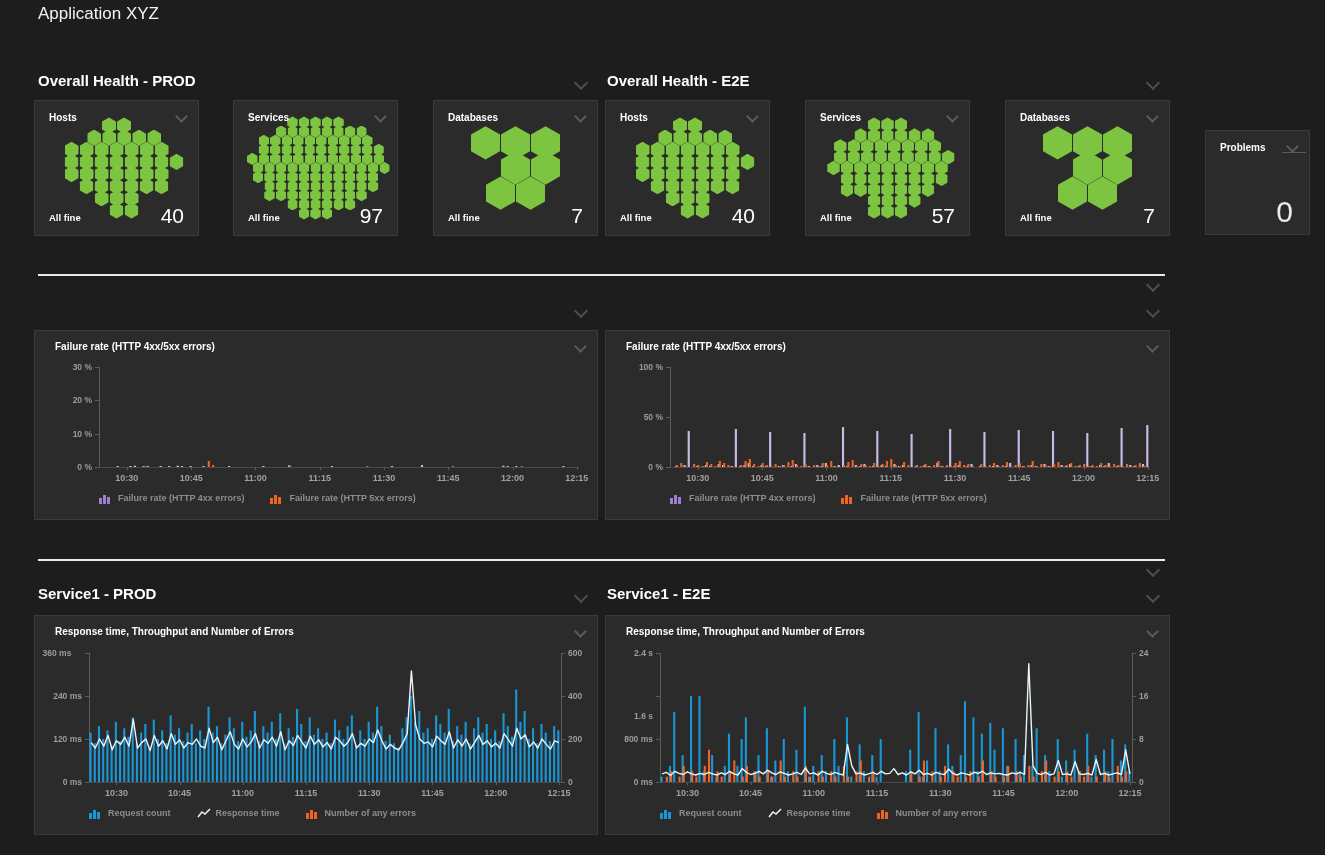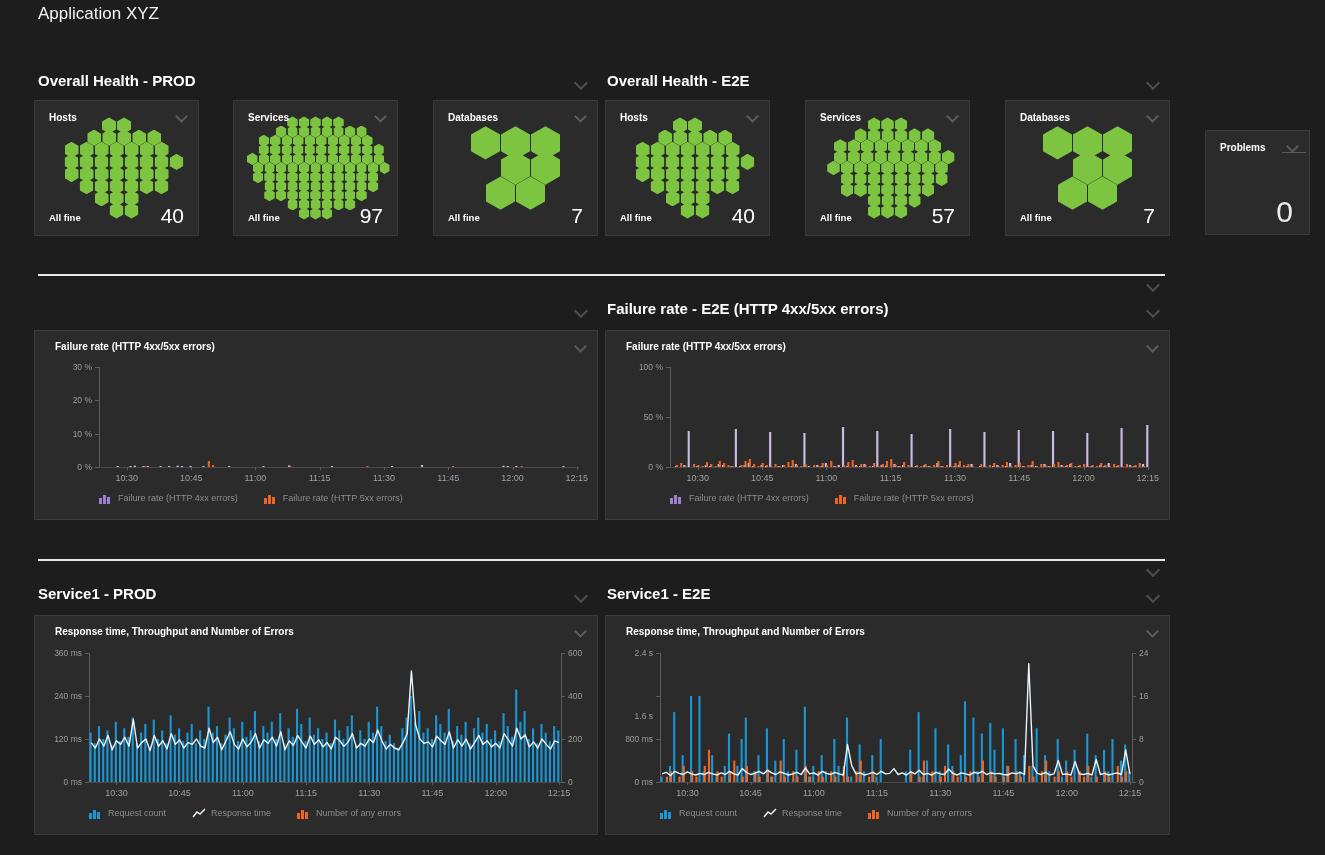--- a/index.html
+++ b/index.html
@@ -15,21 +15,21 @@
   .tile-status{position:absolute;left:14px;bottom:12px;font-size:9.5px;font-weight:bold;color:#fff;z-index:3;}
   .tile-count{position:absolute;right:14px;bottom:7px;font-size:21px;font-weight:300;color:#fff;z-index:3;}
   .honeycomb{position:absolute;left:0;right:0;top:4px;bottom:4px;display:flex;flex-direction:column;
              align-items:center;justify-content:center;z-index:1;}
   .hex-row{display:flex;}
   .hex{background:#7dc540;clip-path:polygon(50% 0,100% 25%,100% 75%,50% 100%,0 75%,0 25%);}
   .problems-dash{position:absolute;left:76px;top:21px;width:24px;height:1px;background:#5a5a5a;z-index:3;}
   .problems-value{position:absolute;right:16px;bottom:5px;font-size:30px;font-weight:200;color:#ececec;z-index:3;}
   .divider{position:absolute;height:2px;background:#e9e9e9;}
   .chart-title{position:absolute;left:20px;top:10px;font-size:10px;font-weight:bold;color:#fff;z-index:3;}
-  .chart-mount{position:absolute;left:0;top:0;right:0;bottom:0;}
+  .chart-mount{position:absolute;left:0;top:0;right:0;bottom:0;font-weight:bold;}
   .axis-line{position:absolute;background:#5c5c5c;}
   .baseline{position:absolute;background:#494949;}
   .tick-label{position:absolute;font-size:8.5px;color:#9c9c9c;white-space:nowrap;}
   .tick-mark{position:absolute;background:#5c5c5c;}
   .x-label{position:absolute;font-size:9px;color:#a0a0a0;transform:translateX(-50%);white-space:nowrap;}
   .legend{position:absolute;display:flex;align-items:center;z-index:3;}
   .legend-item{display:flex;align-items:flex-start;margin-right:26px;}
   .legend-item span{font-size:9px;color:#8d8d8d;margin-left:5px;white-space:nowrap;}
 </style>
 </head>
@@ -429,21 +429,20 @@
     <div class="tile-label">Problems</div>
     <div class="problems-dash"></div>
     <span class="chev tile-chev"></span>
     <div class="problems-value">0</div>
   </div>
 
   <div class="divider" style="left:38px;top:274px;width:1127px"></div>
   <span class="chev section-chev" style="left:1148px;top:280px"></span>
 
   <span class="chev section-chev" style="left:576px;top:306px"></span>
-  <div class="section-title" style="left:607px;top:300px">Failure rate - E2E (HTTP 4xx/5xx errors)</div>
   <span class="chev section-chev" style="left:1148px;top:306px"></span>
 
   <div class="tile" style="left:34px;top:330px;width:564px;height:190px">
     <div class="chart-title">Failure rate (HTTP 4xx/5xx errors)</div>
     <span class="chev tile-chev"></span>
     <div class="chart-mount">
         <div class="axis-line" style="left: 64px; top: 36px; width: 1px; height: 100px;"></div>
         <div class="baseline" style="left: 64px; top: 136px; width: 480px; height: 1px;"></div>
         <div class="tick-label" style="top: 31px; left: 7px; width: 50px; text-align: right;">30 %</div>
         <div class="tick-mark" style="left: 60px; top: 36px; width: 4px; height: 1px;"></div>
@@ -761,21 +760,21 @@
   <div class="section-title" style="left:607px;top:585px">Service1 - E2E</div>
   <span class="chev section-chev" style="left:1148px;top:591px"></span>
 
   <div class="tile" style="left:34px;top:615px;width:564px;height:220px">
     <div class="chart-title">Response time, Throughput and Number of Errors</div>
     <span class="chev tile-chev"></span>
     <div class="chart-mount">
         <div class="axis-line" style="left: 54px; top: 37px; width: 1px; height: 129px;"></div>
         <div class="axis-line" style="left: 526px; top: 37px; width: 1px; height: 129px;"></div>
         <div class="baseline" style="left: 54px; top: 166px; width: 472px; height: 1px;"></div>
-        <div class="tick-label" style="top: 32px; left: -3px; width: 50px; text-align: right;">360 ms</div>
+        <div class="tick-label" style="top: 32px; left: -3px; width: 50px; text-align: center;">360 ms</div>
         <div class="tick-mark" style="left: 50px; top: 37px; width: 4px; height: 1px;"></div>
         <div class="tick-label" style="top: 75px; left: -3px; width: 50px; text-align: right;">240 ms</div>
         <div class="tick-mark" style="left: 50px; top: 80px; width: 4px; height: 1px;"></div>
         <div class="tick-label" style="top: 118px; left: -3px; width: 50px; text-align: right;">120 ms</div>
         <div class="tick-mark" style="left: 50px; top: 123px; width: 4px; height: 1px;"></div>
         <div class="tick-label" style="top: 161px; left: -3px; width: 50px; text-align: right;">0 ms</div>
         <div class="tick-mark" style="left: 50px; top: 166px; width: 4px; height: 1px;"></div>
         <div class="tick-label" style="top: 32px; left: 533px;">600</div>
         <div class="tick-mark" style="left: 526px; top: 37px; width: 4px; height: 1px;"></div>
         <div class="tick-label" style="top: 75px; left: 533px; text-align: right;">400</div>

